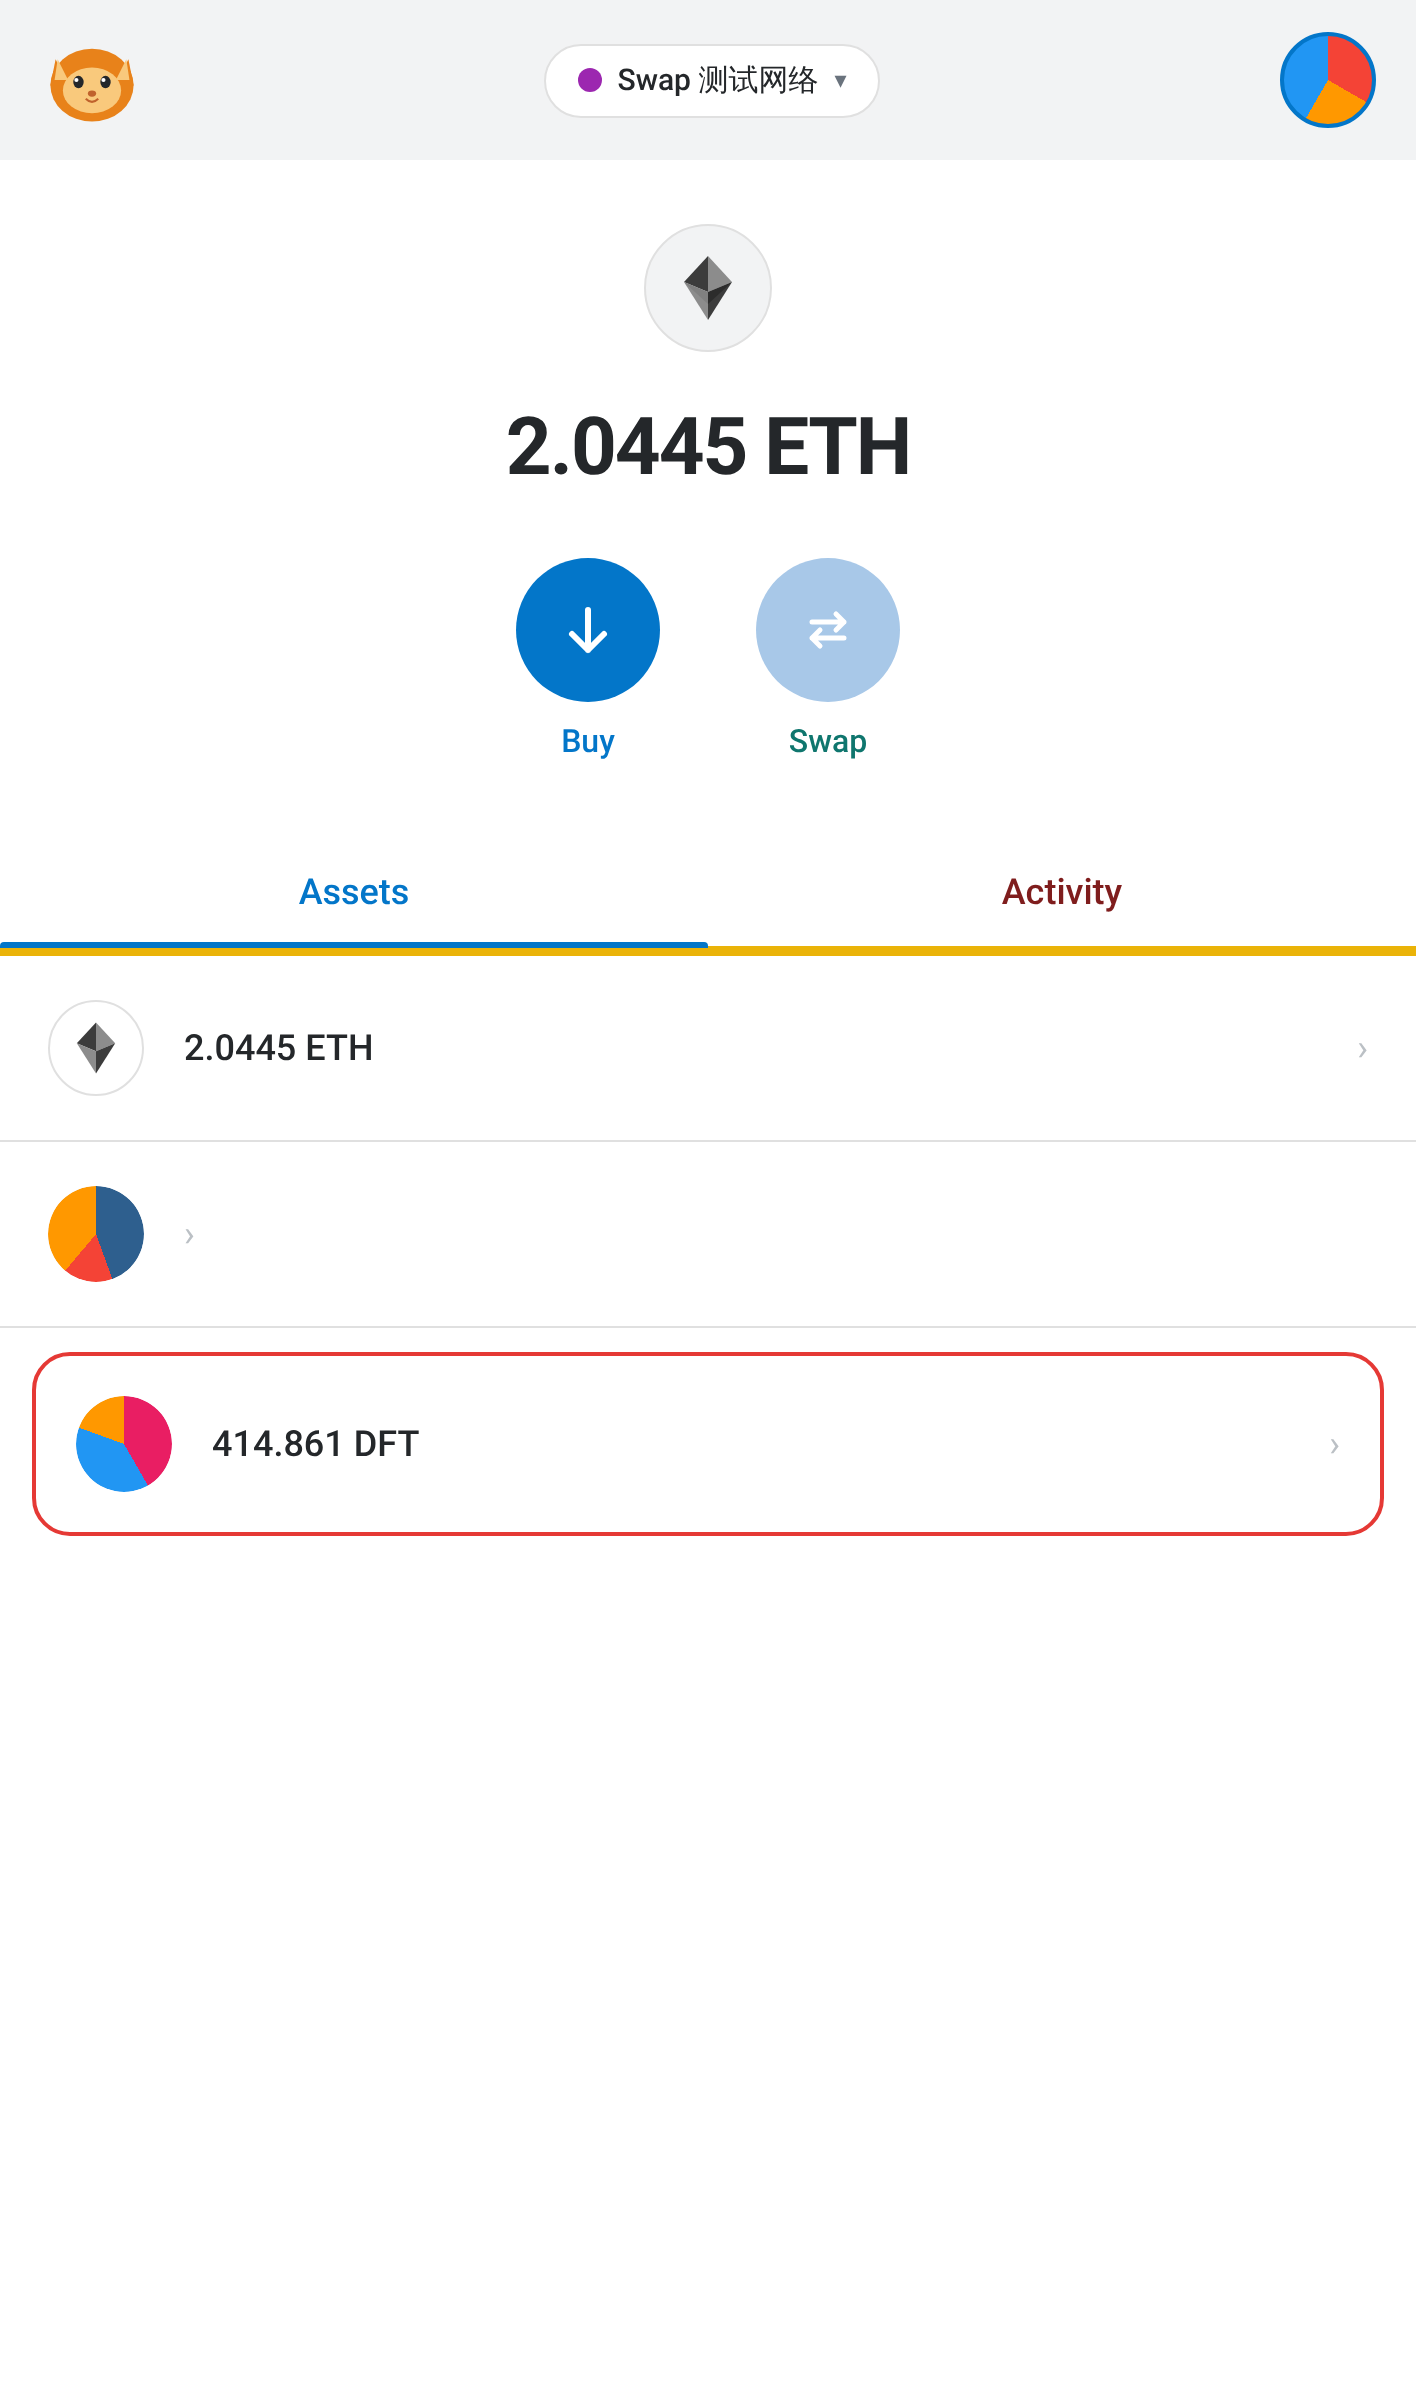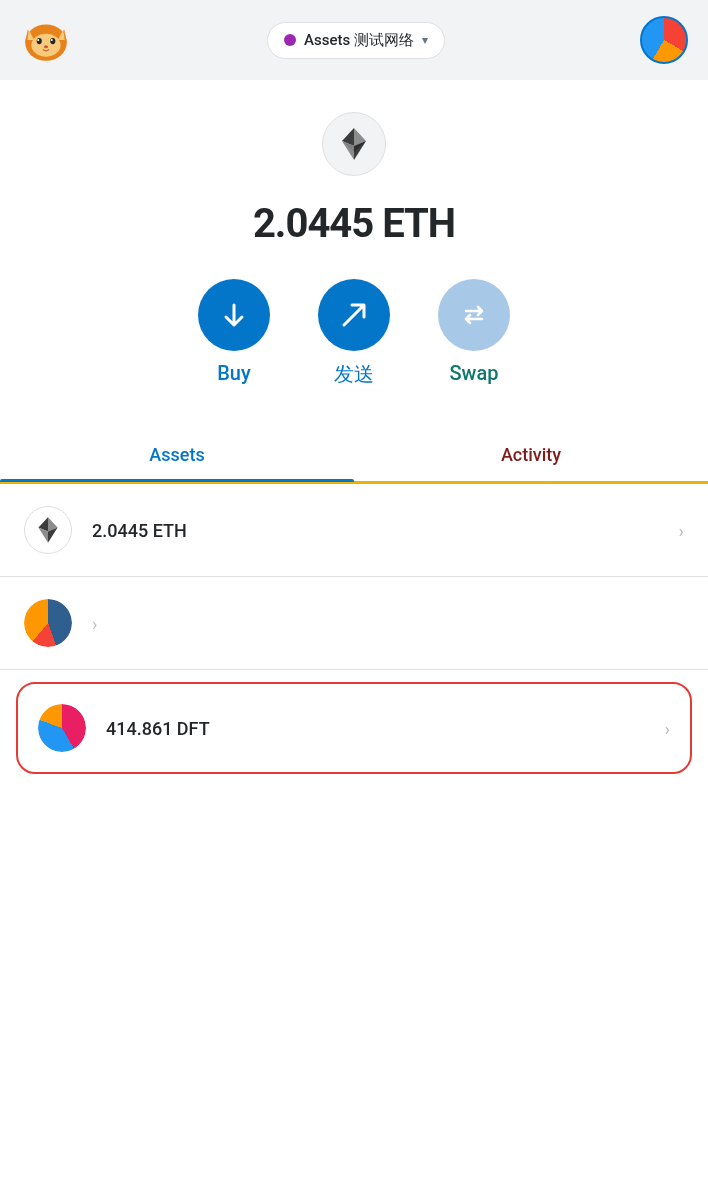--- a/index.html
+++ b/index.html
@@ -133,33 +133,33 @@
       justify-content: center;
       color: #fff;
       font-size: 28px;
     }
 
     .action-btn-circle.disabled {
       background: #a8c8e8;
     }
 
     .action-btn-label {
-      font-size: 20px;
+      font-size: 16px;
       color: #0376c9;
       font-weight: 500;
     }
 
     .action-btn-label.disabled {
       color: #0f766e;
     }
 
     
     .tabs {
       display: flex;
-      border-bottom: 3px solid #eab308;
+      border-bottom: 5px solid #eab308;
       margin-bottom: 0;
     }
 
     .tab {
       flex: 1;
       text-align: center;
       padding: 16px 0;
       font-size: 18px;
       cursor: pointer;
       color: #7f1d1d;
@@ -271,21 +271,21 @@
     <circle cx="35" cy="50" r="2" fill="#fff"></circle>
     <circle cx="61" cy="50" r="2" fill="#fff"></circle>
 
     <ellipse cx="50" cy="63" rx="4" ry="3" fill="#c0622c"></ellipse>
 
     <path d="M44 68 Q50 74 56 68" stroke="#c0622c" stroke-width="2" fill="none"></path>
   </svg>
 
   <div class="network-selector">
     <div class="network-dot"></div>
-    <span class="network-name">Assets 测试网络</span>
+    <span class="network-name">Swap 测试网络</span>
     <span class="chevron-down">▾</span>
   </div>
 
   <div class="avatar-circle"></div>
 </div>
 
 <div class="main-content">
 
   <div class="eth-icon-wrapper">
     <div class="eth-icon-circle">
@@ -308,28 +308,20 @@
 
     <div class="action-btn-wrapper">
       <div class="action-btn-circle">
         <svg width="32" height="32" viewBox="0 0 32 32">
           <path d="M16 6 L16 26 M8 18 L16 26 L24 18" stroke="white" stroke-width="3" fill="none" stroke-linecap="round" stroke-linejoin="round"></path>
         </svg>
       </div>
       <span class="action-btn-label">Buy</span>
     </div>
 
-    <div class="action-btn-wrapper">
-      <div class="action-btn-circle">
-        <svg width="32" height="32" viewBox="0 0 32 32">
-          <path d="M26 6 L6 26 M26 6 L14 6 M26 6 L26 18" stroke="white" stroke-width="3" fill="none" stroke-linecap="round" stroke-linejoin="round"></path>
-        </svg>
-      </div>
-      <span class="action-btn-label">发送</span>
-    </div>
 
     <div class="action-btn-wrapper">
       <div class="action-btn-circle disabled">
         <svg width="32" height="32" viewBox="0 0 32 32">
           <path d="M8 12 L24 12 M20 8 L24 12 L20 16" stroke="white" stroke-width="2.5" fill="none" stroke-linecap="round" stroke-linejoin="round"></path>
           <path d="M24 20 L8 20 M12 16 L8 20 L12 24" stroke="white" stroke-width="2.5" fill="none" stroke-linecap="round" stroke-linejoin="round"></path>
         </svg>
       </div>
       <span class="action-btn-label disabled">Swap</span>
     </div>

